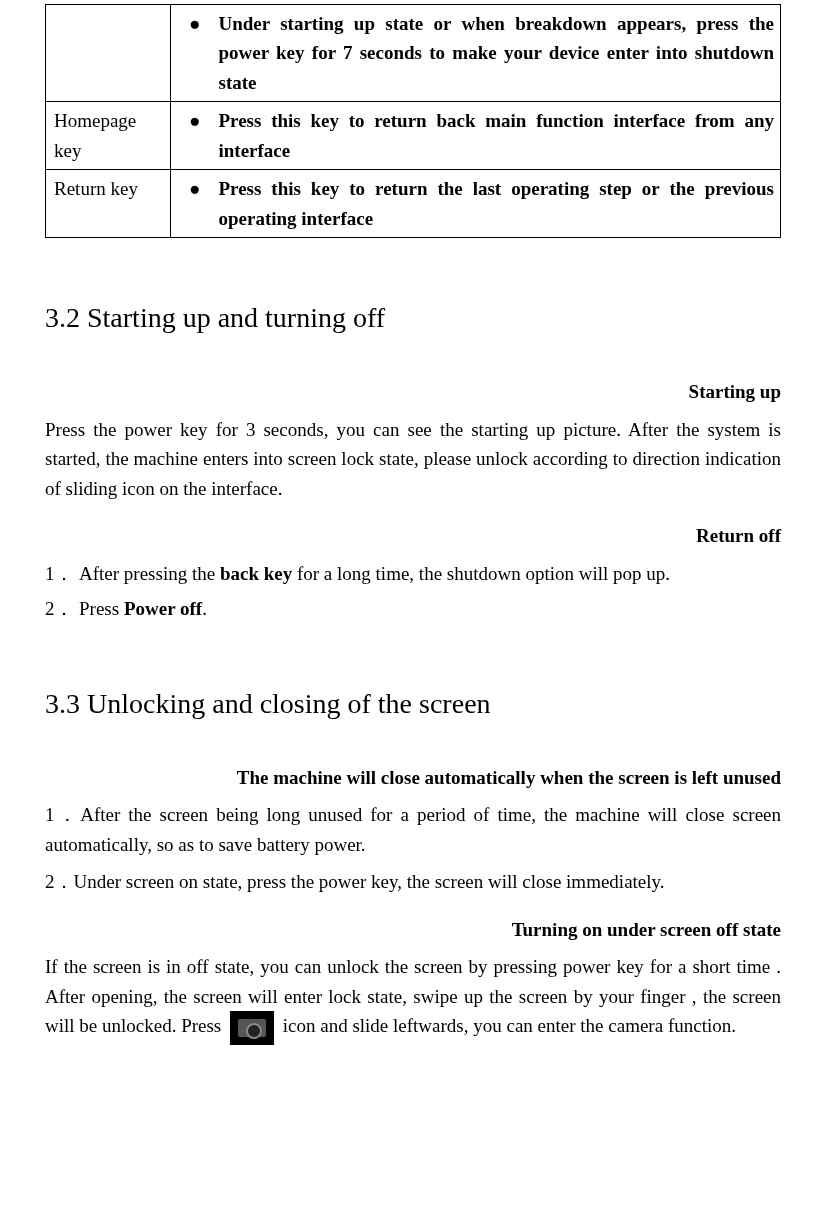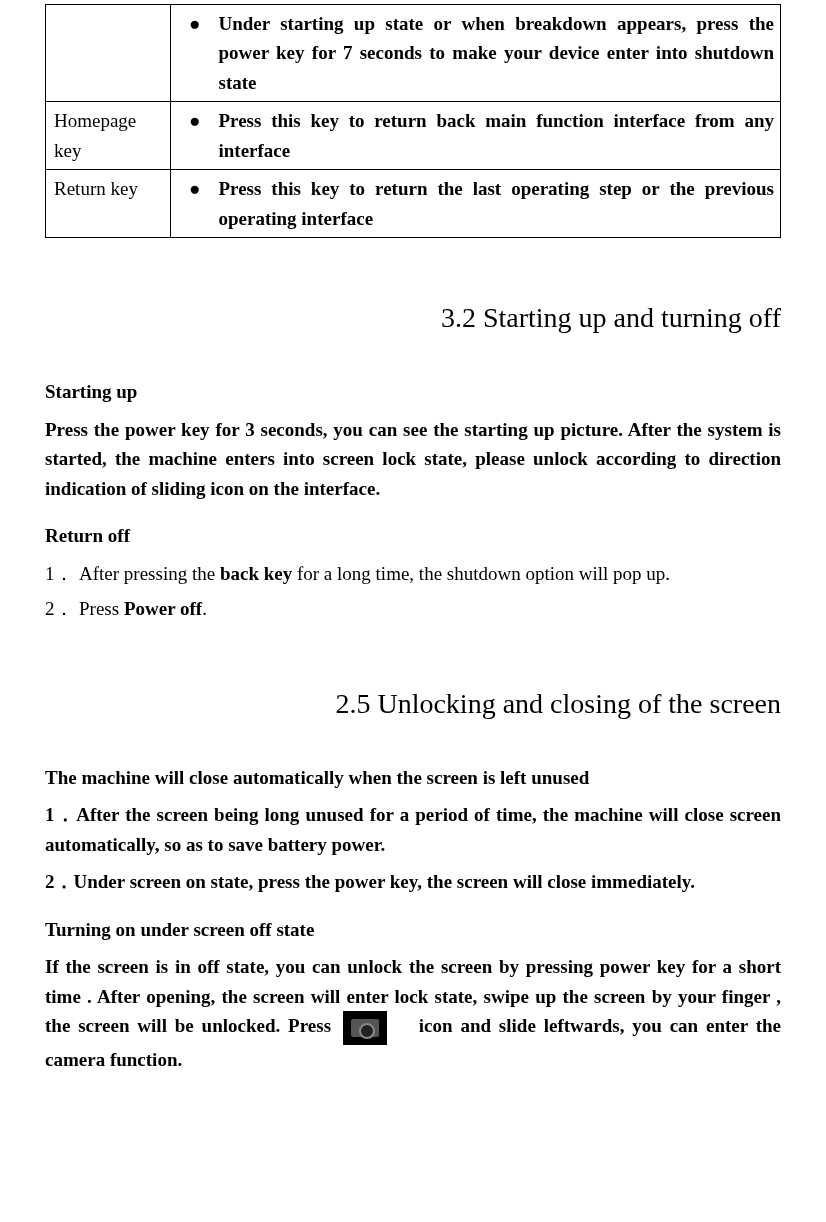--- a/index.html
+++ b/index.html
@@ -40,31 +40,30 @@
     .bullet-text {
       flex: 1;
       text-align: justify;
       font-weight: bold;
     }
     h2.section {
       font-size: 28px;
       font-weight: normal;
       margin-top: 58px;
       margin-bottom: 38px;
-      text-align: right;
     }
     .subhead {
       font-weight: bold;
       margin-top: 18px;
       margin-bottom: 8px;
+      text-align: right;
     }
     p.body {
       text-align: justify;
       margin-bottom: 8px;
-      font-weight: bold;
     }
     .num-item {
       display: flex;
       margin-bottom: 6px;
     }
     .num-item .num {
       width: 34px;
       flex-shrink: 0;
     }
     .num-item .txt {
@@ -89,21 +88,21 @@
     }
     .inline-icon::after {
       content: "";
       position: absolute;
       top: 12px; left: 16px;
       width: 12px; height: 12px;
       background: #222;
       border-radius: 50%;
       border: 2px solid #888;
     }
-    .after-icon { margin-left: 20px; }
+    .after-icon { margin-left: 0; }
   </style>
 </head>
 <body>
 
 <table>
   <tbody>
       <tr>
     <td class="key-col"></td>
     <td>
       <div class="bullet-wrap">
@@ -146,21 +145,21 @@
     <span>After pressing the </span><b>back key</b><span> for a long time, the shutdown option will pop up.</span>
   </span>
 </div>
 <div class="num-item">
   <span class="num">2．</span>
   <span class="txt">
     <span>Press </span><b>Power off</b><span>.</span>
   </span>
 </div>
 
-<h2 class="section">2.5 Unlocking and closing of the screen</h2>
+<h2 class="section">3.3 Unlocking and closing of the screen</h2>
 
 <p class="subhead">The machine will close automatically when the screen is left unused</p>
 
 <p class="body">
   <span>1．</span><span>After the screen being long unused for a period of time, the machine will close screen automatically, so as to save battery power.</span>
 </p>
 <p class="body">
   <span>2．</span><span>Under screen on state, press the power key, the screen will close immediately.</span>
 </p>
 

